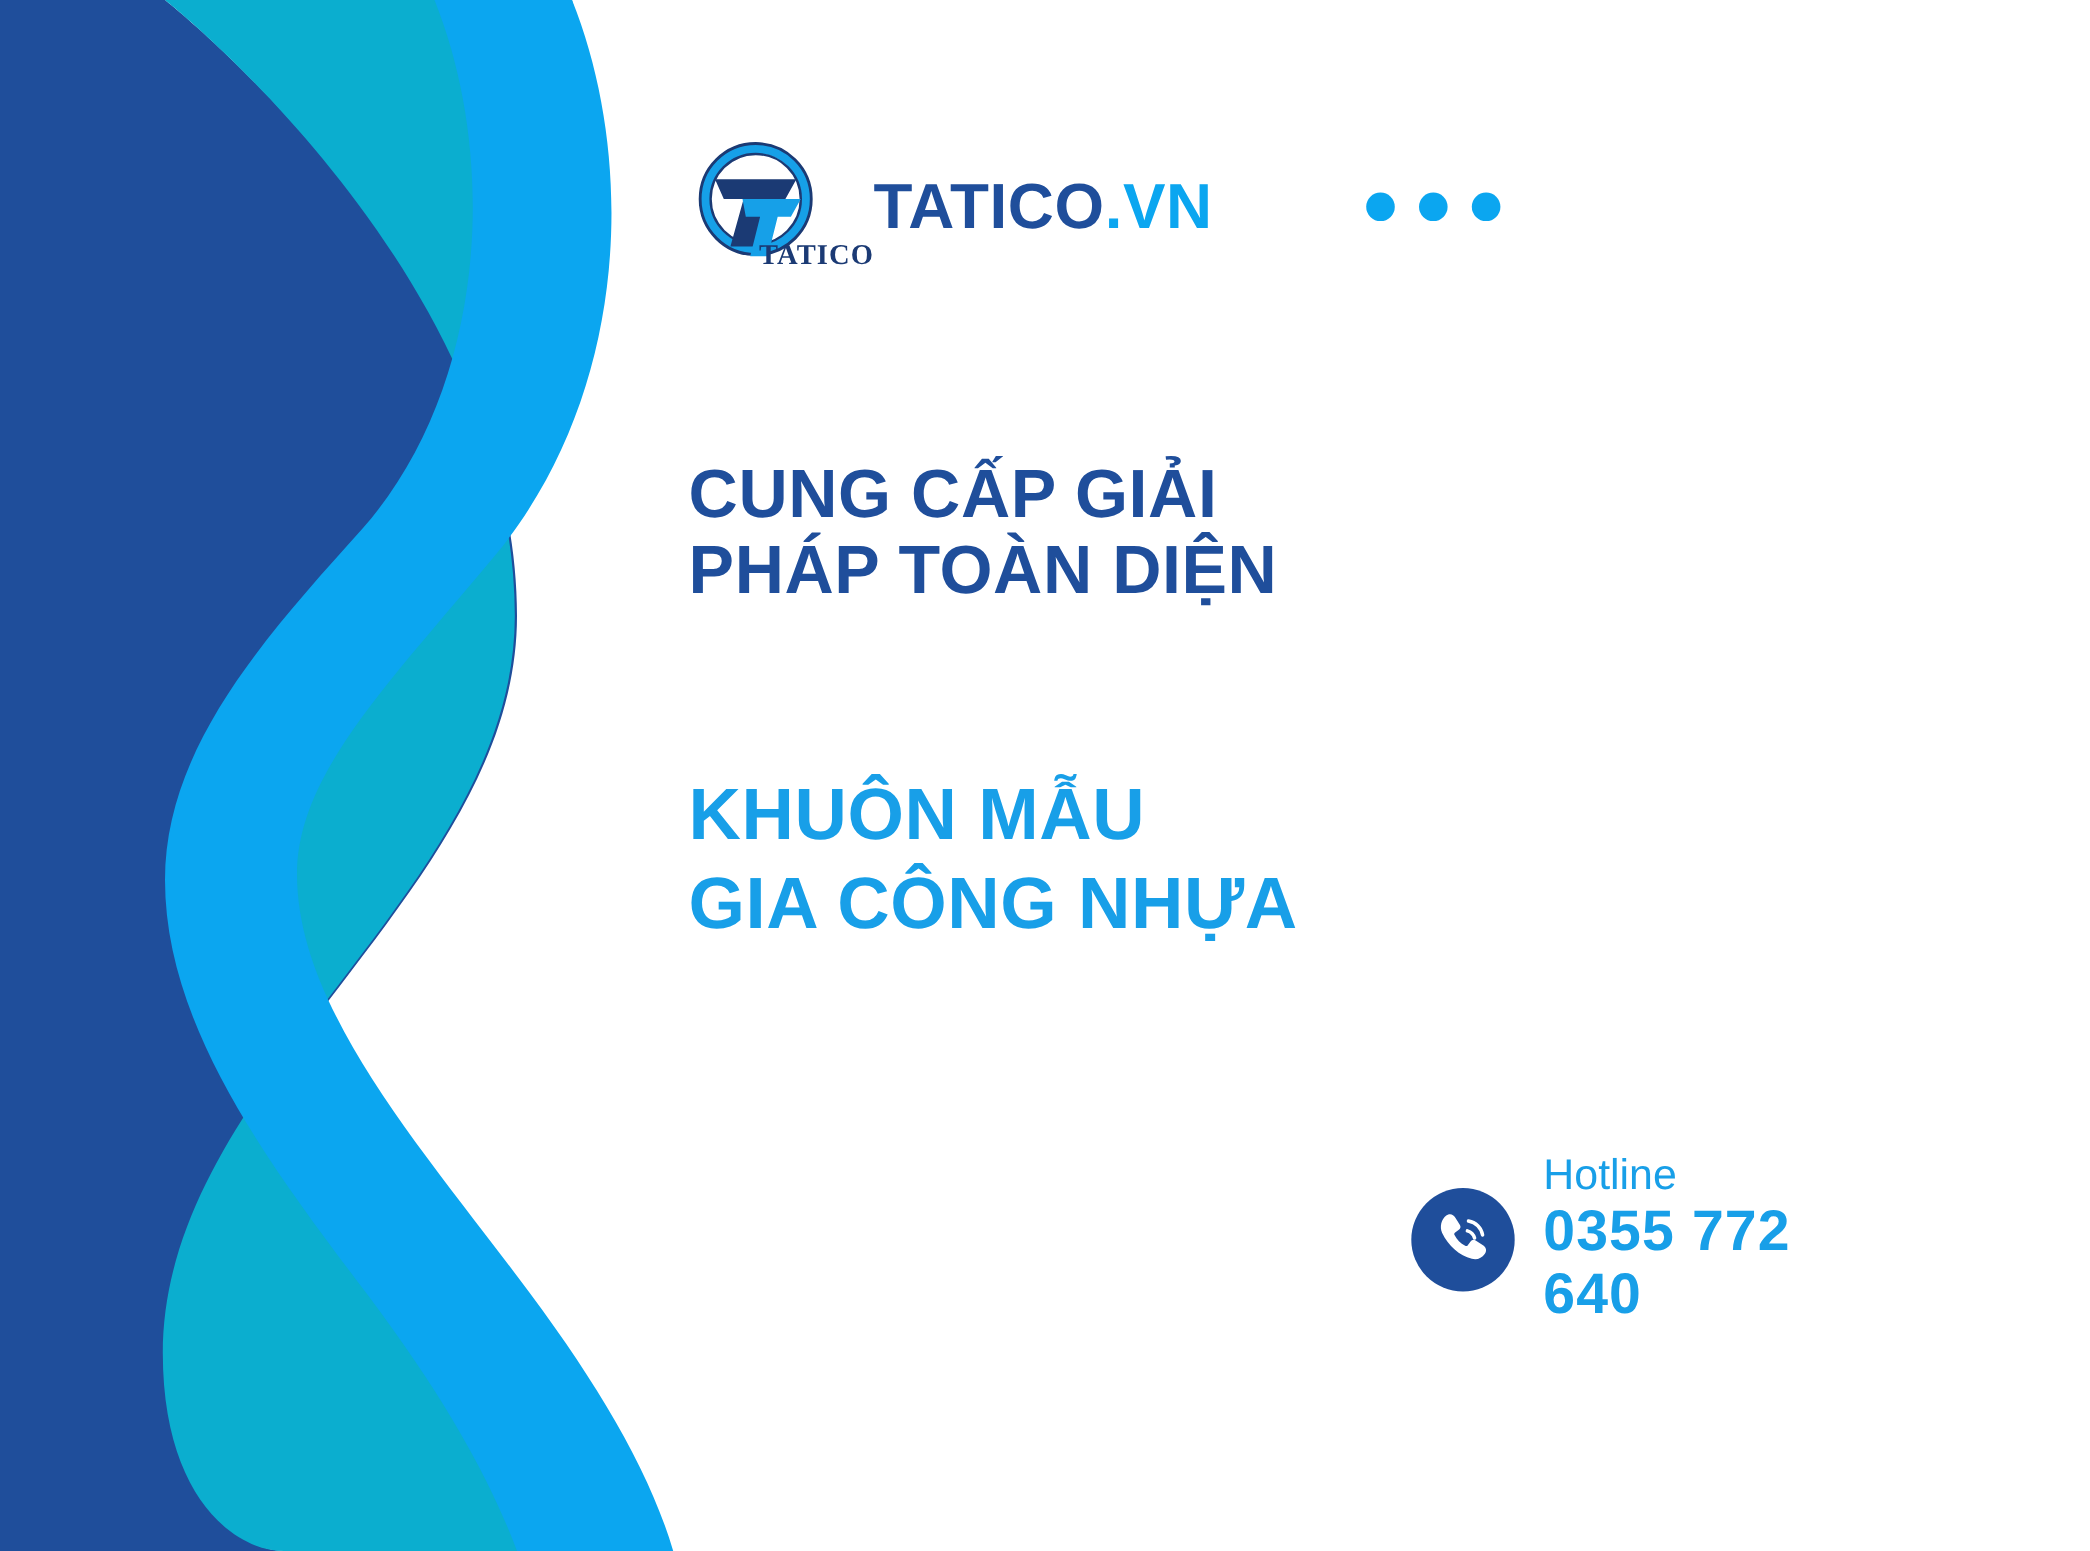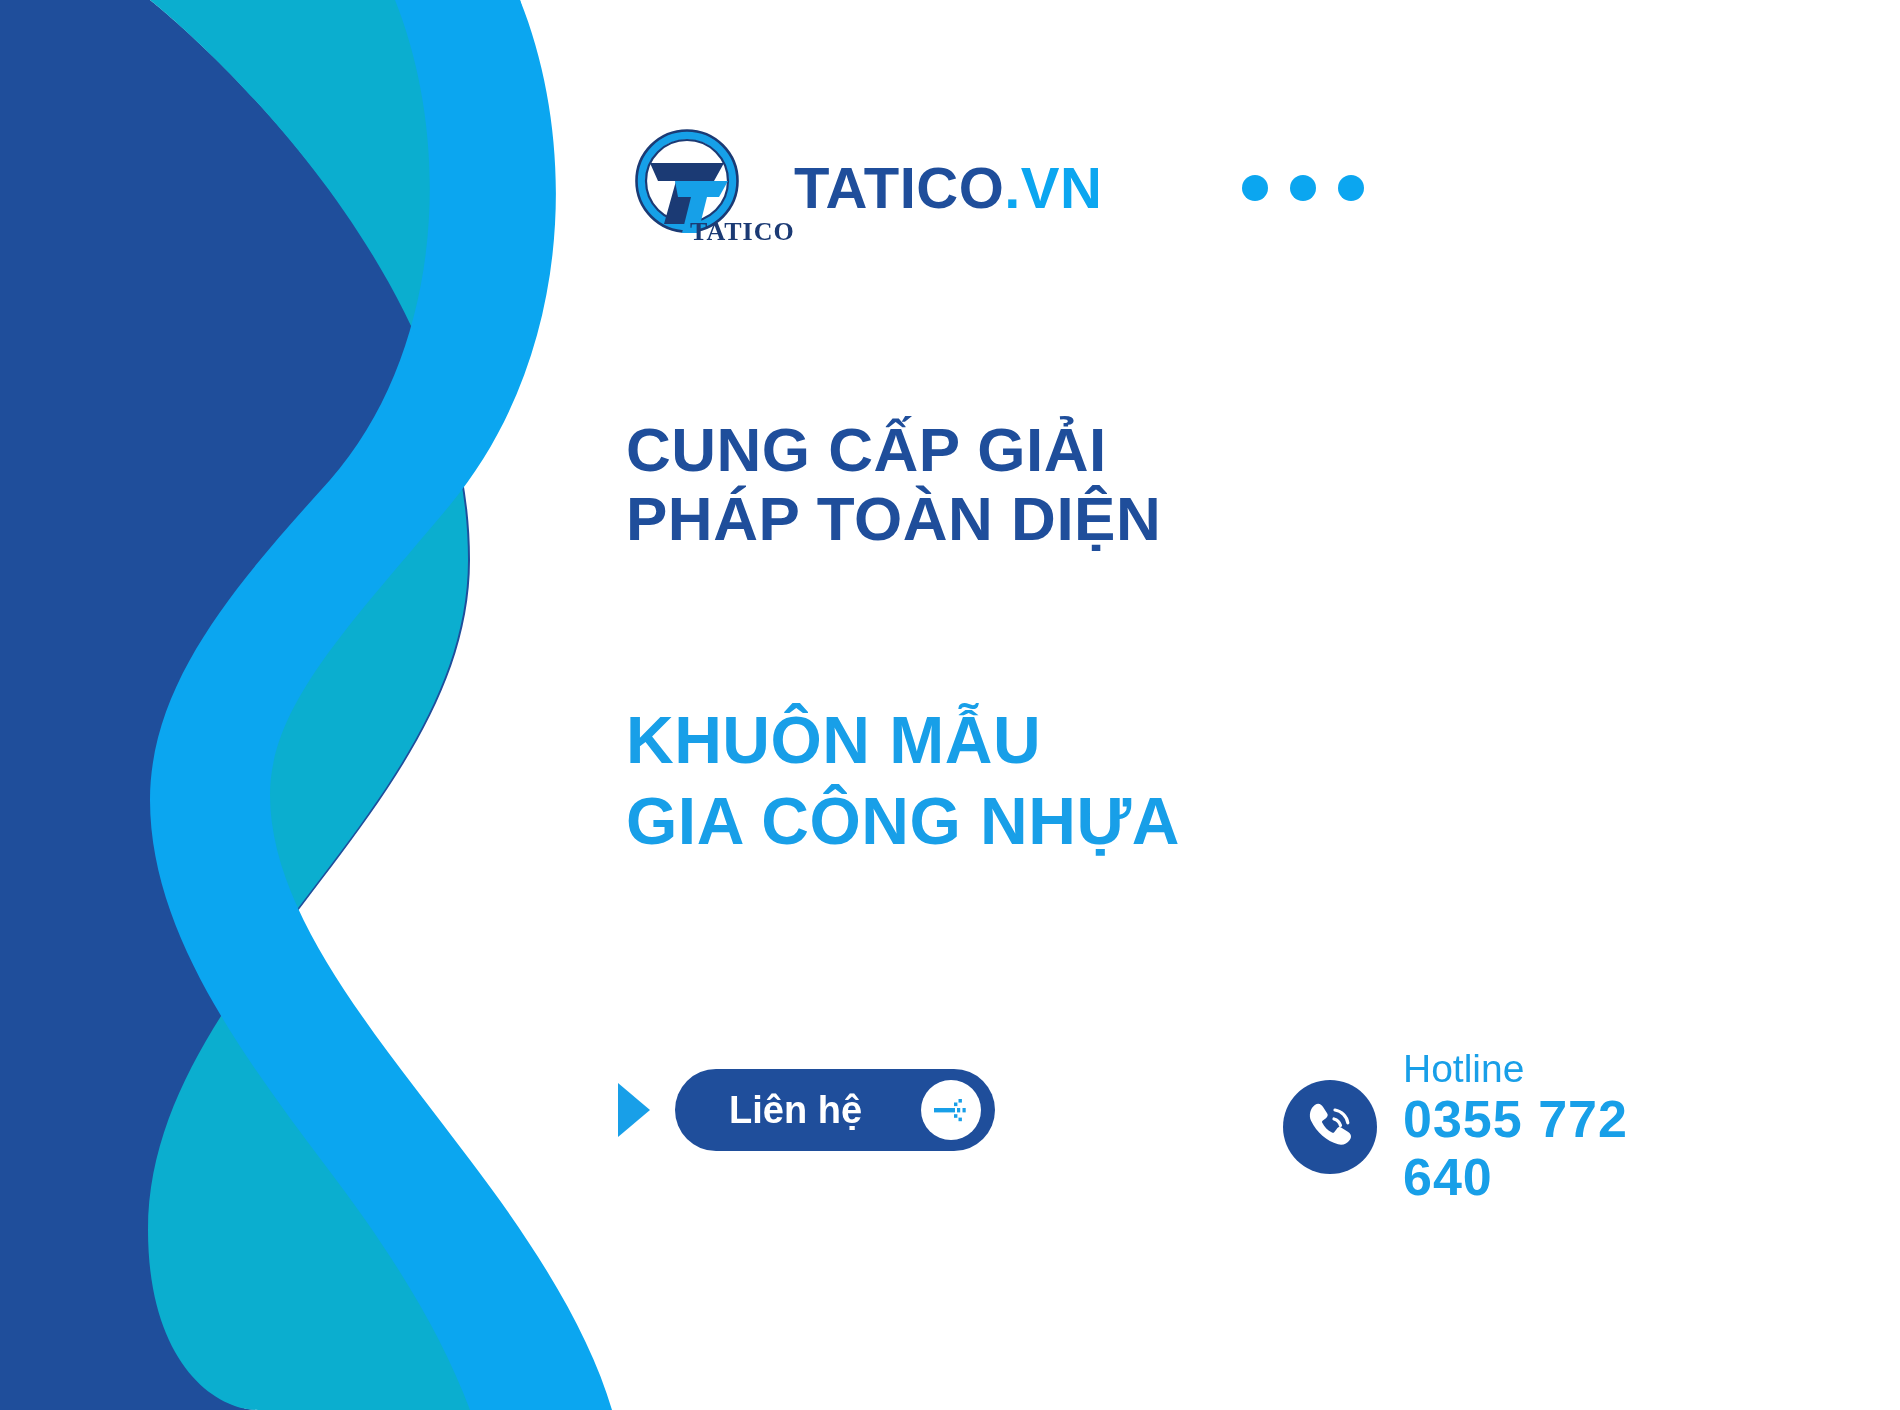--- a/index.html
+++ b/index.html
@@ -251,38 +251,20 @@
   <div class="headline">
     <div class="headline-line">CUNG CẤP GIẢI</div>
     <div class="headline-line">PHÁP TOÀN DIỆN</div>
   </div>
 
   <div class="subhead">
     <div class="subhead-line">KHUÔN MẪU</div>
     <div class="subhead-line">GIA CÔNG NHỰA</div>
   </div>
 
-  <div class="cta-row">
-    <span class="cta-triangle"></span>
-
-    <div class="cta-pill">
-      <span class="cta-label">Liên hệ</span>
-      <span class="cta-arrow-circle">
-        <svg width="40" height="28" viewBox="0 0 40 28" xmlns="http://www.w3.org/2000/svg">
-          <rect x="3" y="12" width="21" height="4.4" fill="#189FE8"></rect>
-          <rect x="26" y="12" width="3.2" height="4.4" fill="#189FE8"></rect>
-          <rect x="31.5" y="12" width="3.2" height="4.4" fill="#189FE8"></rect>
-          <rect x="23" y="6.5" width="3.4" height="3.6" fill="#189FE8"></rect>
-          <rect x="27.5" y="3" width="3.4" height="3.6" fill="#189FE8"></rect>
-          <rect x="23" y="18.2" width="3.4" height="3.6" fill="#189FE8"></rect>
-          <rect x="27.5" y="21.6" width="3.4" height="3.6" fill="#189FE8"></rect>
-        </svg>
-      </span>
-    </div>
-  </div>
 
   <div class="hotline">
     <span class="hotline-icon">
       <svg width="60" height="60" viewBox="0 0 60 60" xmlns="http://www.w3.org/2000/svg">
         <path d="M17.5,10.5 c3.6,-2.6 6.6,-1.1 8.6,2 l4.2,6.6 c1.3,2 0.6,3.6 -1.2,5 l-3.2,2.4 c-0.9,0.7 -1.1,1.5 -0.6,2.5 c2.2,4.5 5.6,7.9 10.1,10.1 c1,0.5 1.8,0.3 2.5,-0.6 l2.4,-3.2 c1.4,-1.8 3,-2.5 5,-1.2 l6.6,4.2 c3.1,2 4.6,5 2,8.6 c-2.9,4 -7.3,5.9 -12.2,4.5 C30,48.2 19.5,39.2 13.6,26.9 C11,21.4 12.8,13.9 17.5,10.5 Z" fill="#ffffff" transform="translate(-2,-2) scale(0.96)"></path>
         <path d="M35,13 c6.6,1.1 11.7,6.2 12.8,12.8" fill="none" stroke="#ffffff" stroke-width="3.2" stroke-linecap="round"></path>
         <path d="M34,22 c3.2,0.9 5.6,3.3 6.5,6.5" fill="none" stroke="#ffffff" stroke-width="3.2" stroke-linecap="round"></path>
       </svg>
     </span>
     <span class="hotline-text">

